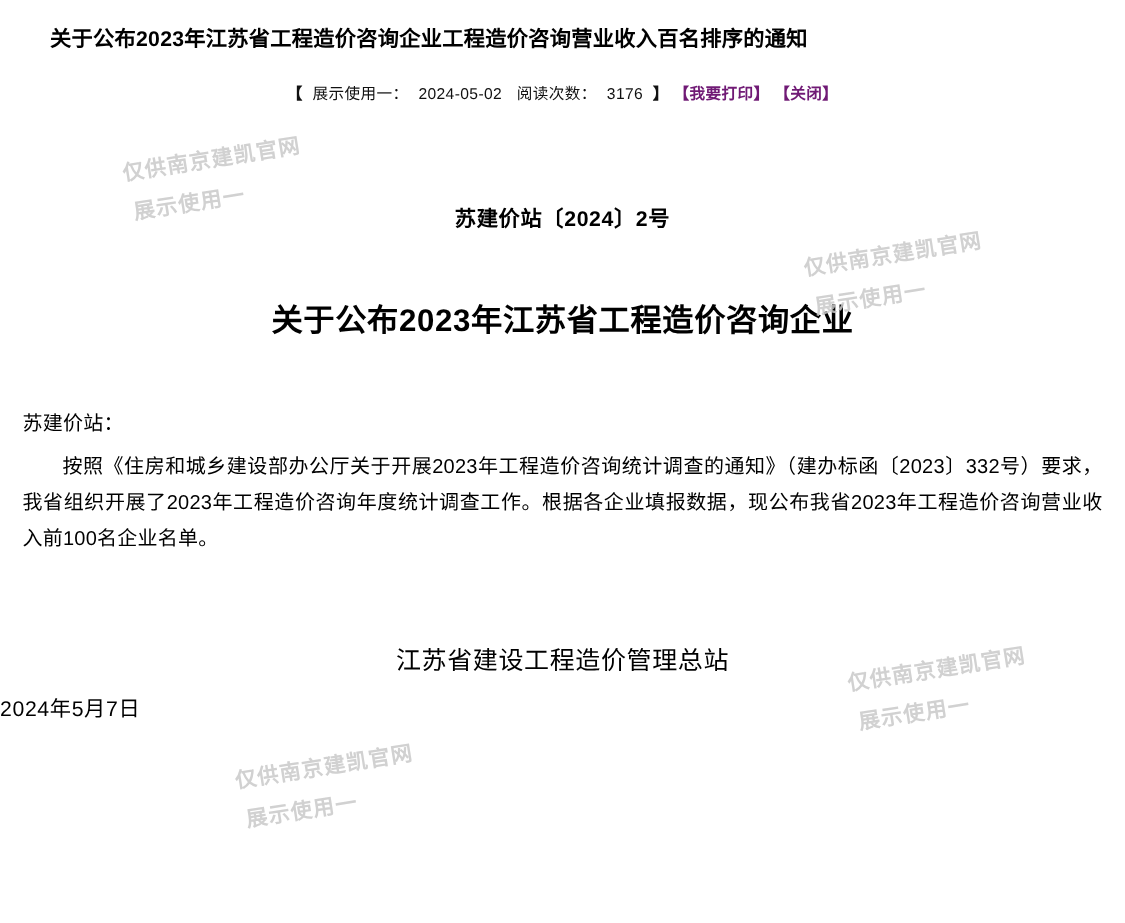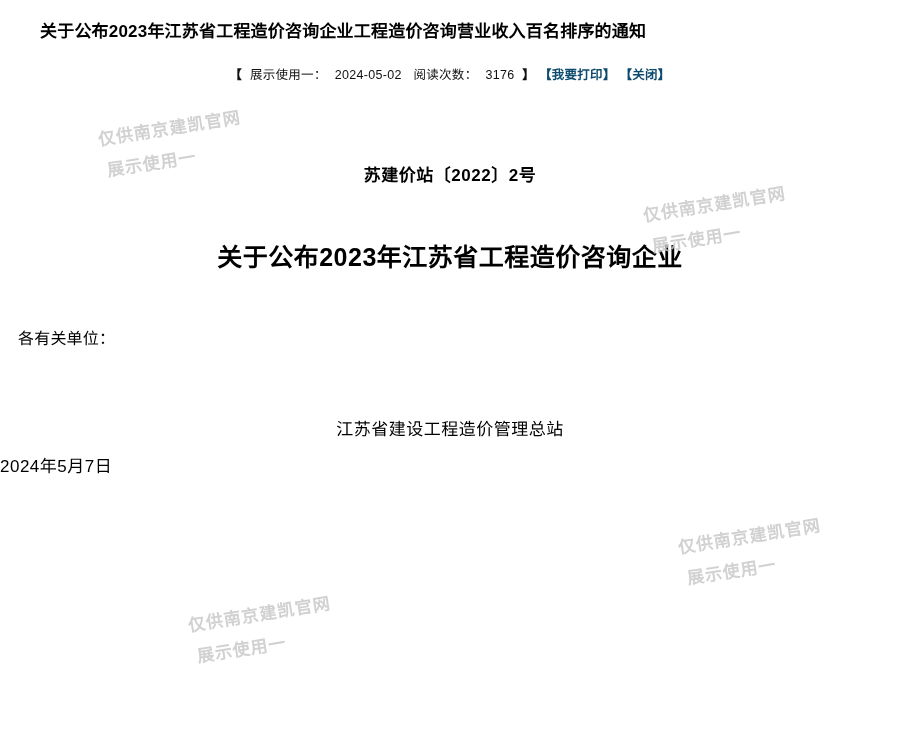--- a/index.html
+++ b/index.html
@@ -38,21 +38,21 @@
   .meta-bar {
     text-align: center;
     font-size: 12.5px;
     margin-top: 20px;
     color: #111;
     letter-spacing: 0.3px;
   }
   .meta-bar .brk { font-weight: bold; }
   .meta-bar .seg { margin: 0 4px; }
   .meta-bar a {
-    color: #0c4a6e;
+    color: #701a75;
     text-decoration: none;
     font-weight: bold;
   }
 
   
   .doc-number {
     text-align: center;
     font-size: 17px;
     font-weight: bold;
     margin-top: 78px;
@@ -88,21 +88,21 @@
   .attachment {
     font-size: 16px;
     margin-top: 36px;
     padding-left: 18px;
     text-indent: 3.4em;
     letter-spacing: 0.2px;
   }
 
   .signature {
     text-align: center;
-    font-size: 17px;
+    font-size: 20px;
     margin-top: 66px;
     letter-spacing: 0.5px;
   }
   .sign-date {
     text-align: left;
     font-size: 17px;
     margin-top: 12px;
     letter-spacing: 0.5px;
   }
 
@@ -137,28 +137,29 @@
 
   <div class="meta-bar">
     <span class="brk">【</span>
     <span class="seg">展示使用一：</span><span class="seg">2024-05-02</span>
     <span class="seg">阅读次数：</span><span class="seg">3176</span>
     <span class="brk">】</span>
     <a href="#">【我要打印】</a>
     <a href="#">【关闭】</a>
   </div>
 
-  <div class="doc-number">苏建价站〔2022〕2号</div>
+  <div class="doc-number">苏建价站〔2024〕2号</div>
 
   <div class="main-title">
     <div>关于公布2023年江苏省工程造价咨询企业</div>
   </div>
 
-  <div class="salutation">各有关单位：</div>
+  <div class="salutation">苏建价站：</div>
 
+  <div class="para">按照《住房和城乡建设部办公厅关于开展2023年工程造价咨询统计调查的通知》（建办标函〔2023〕332号）要求，我省组织开展了2023年工程造价咨询年度统计调查工作。根据各企业填报数据，现公布我省2023年工程造价咨询营业收入前100名企业名单。</div>
 
 
   <div class="signature">江苏省建设工程造价管理总站</div>
   <div class="sign-date">2024年5月7日</div>
 
   <div class="wm wm-1">
     <span>仅供南京建凯官网</span>
     <span class="l2">展示使用一</span>
   </div>
   <div class="wm wm-2">

